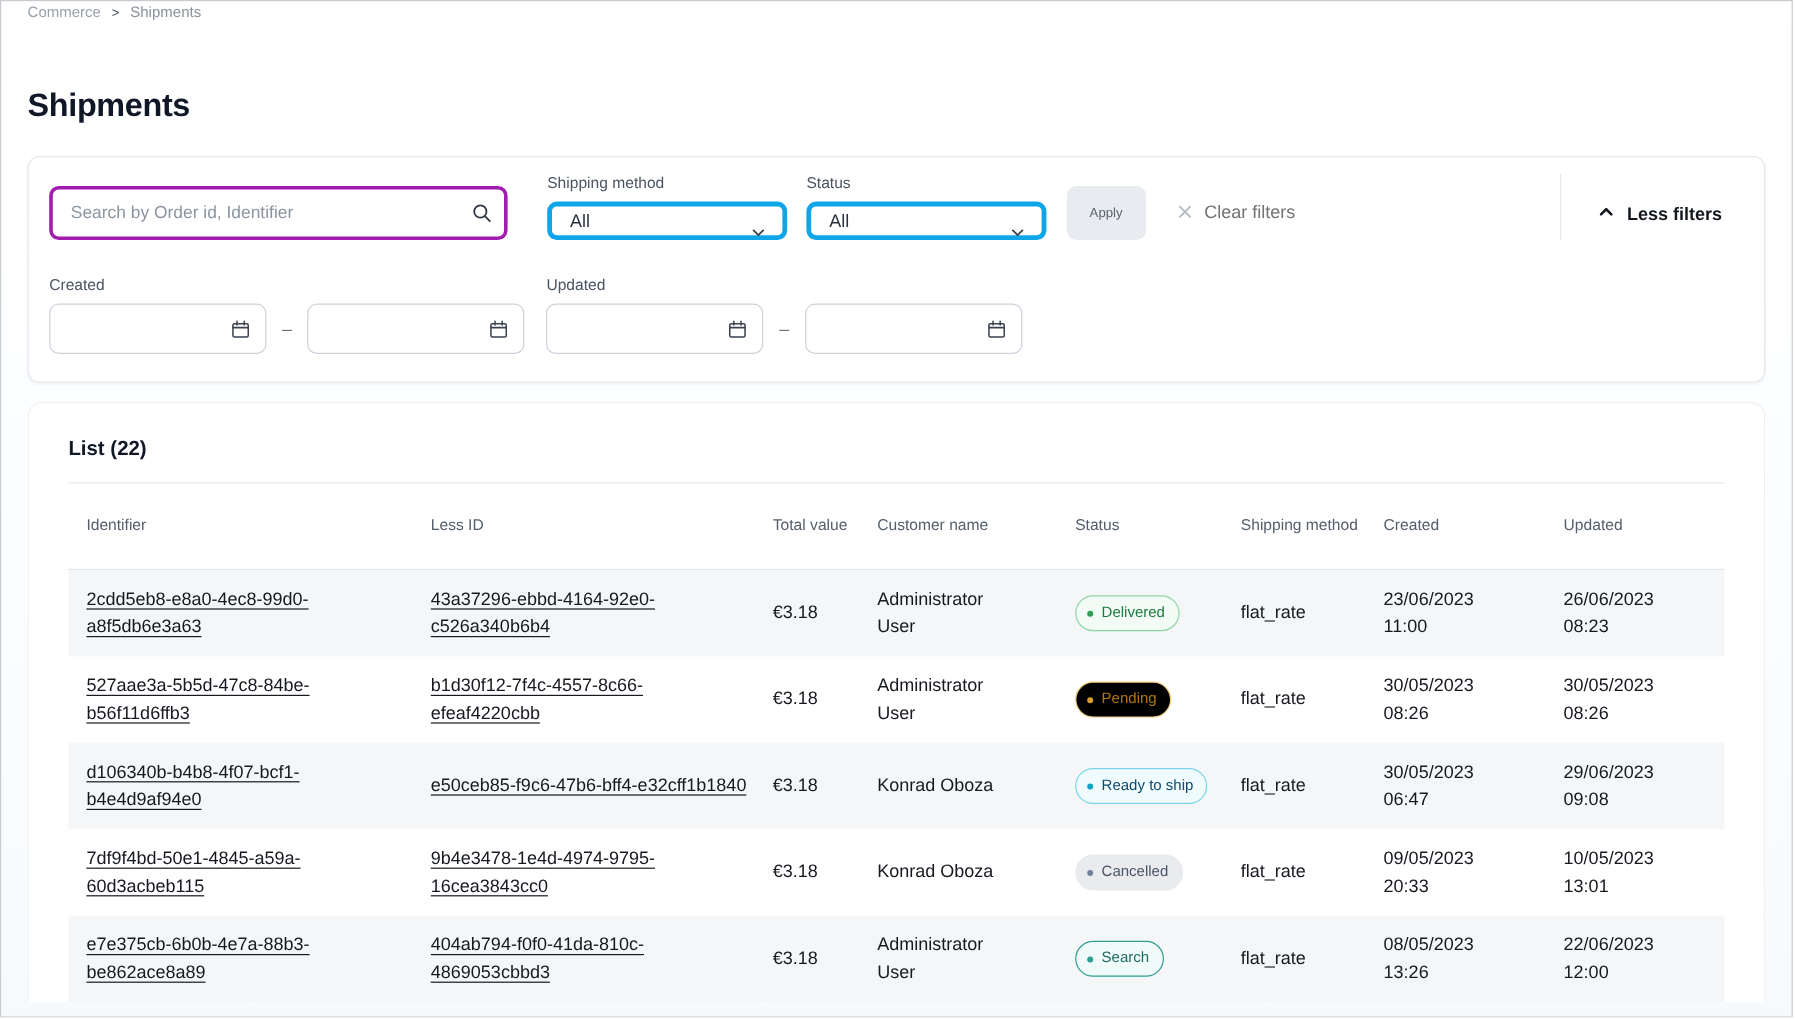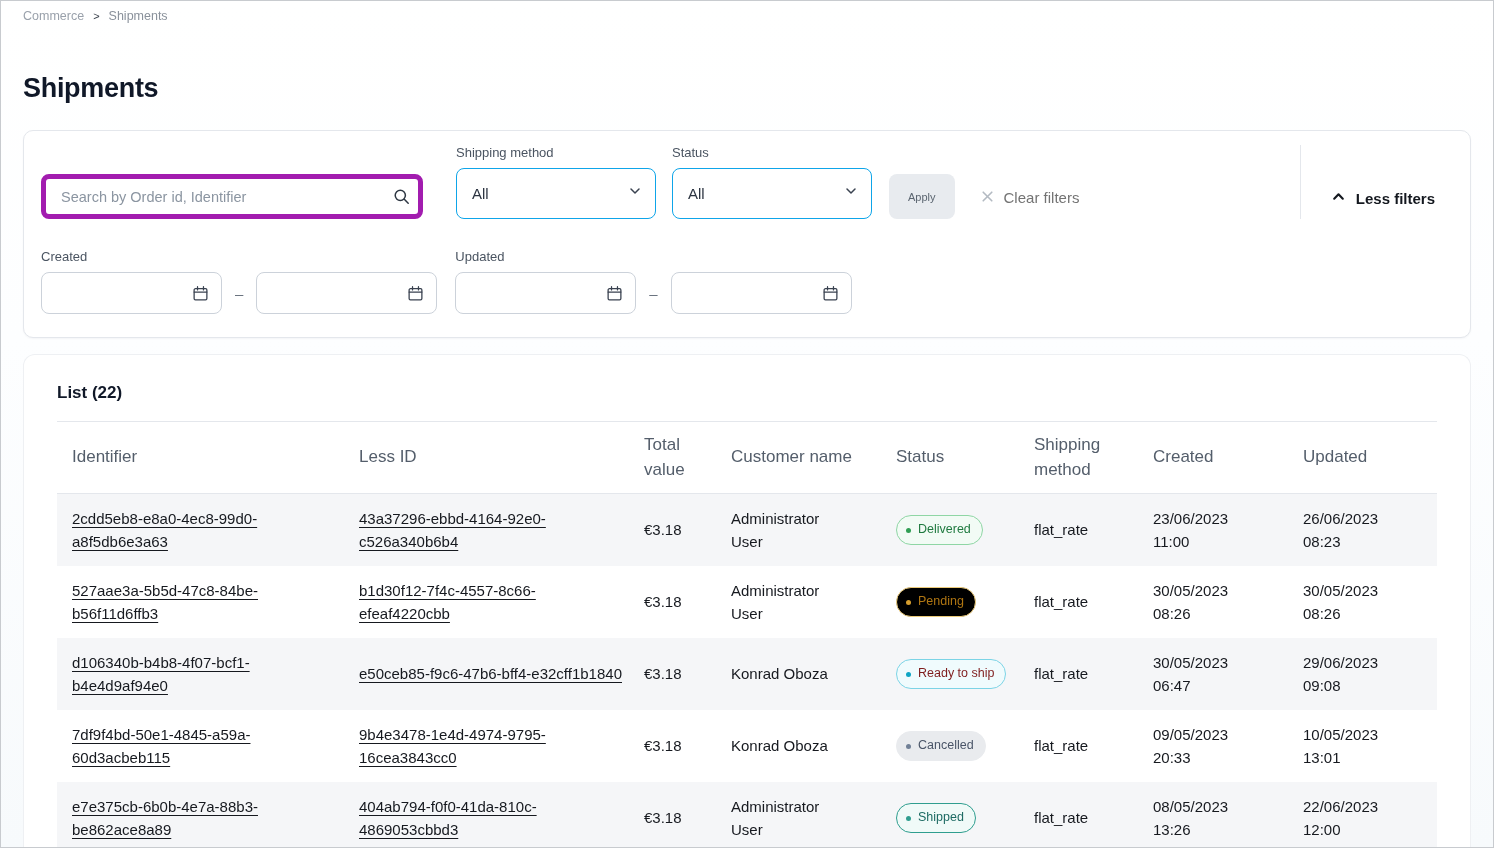--- a/index.html
+++ b/index.html
@@ -10,53 +10,53 @@
     position: relative;
     width: 1494px;
     height: 848px;
     border: 1px solid #c8cbcf;
     background: linear-gradient(180deg, #ffffff 0%, #fdfeff 40%, #f7fafc 100%);
     color: #16191f;
     overflow: hidden;
   }
 
   
-  .topbar { height: 30px; display: flex; align-items: center; padding: 0 22px; gap: 9px; font-size: 12.5px; }
+  .topbar { height: 30px; display: flex; align-items: flex-end; padding: 14px 22px; gap: 9px; font-size: 12.5px; }
   .crumb { color: #9aa1ab; cursor: pointer; }
   .crumb-sep { color: #3c434d; font-size: 11px; }
   .crumb.current { color: #8a919b; }
 
   
   .page-title { margin: 42px 0 0 22px; font-size: 27px; font-weight: 700; letter-spacing: -0.3px; color: #101828; }
 
   
   .filter-card {
     margin: 26px 22px 0;
     background: #ffffff;
     border: 1px solid #e4e7ec;
     border-radius: 10px;
     padding: 14px 35px 23px 17px;
     box-shadow: 0 1px 2px rgba(16,24,40,0.04);
   }
   .frow1 { display: flex; align-items: flex-end; }
   .search-wrap { position: relative; width: 382px; }
   .search-wrap input {
-    width: 100%; height: 45px; border: 5px solid #a21caf; border-radius: 8px;
+    width: 100%; height: 45px; border: 3px solid #a21caf; border-radius: 8px;
     padding: 0 40px 0 15px; font-size: 14.5px; color: #16191f; outline: none;
     background: #fff; font-family: inherit;
   }
   .search-wrap input::placeholder { color: #8b95a1; }
   .icon-abs { position: absolute; }
   .search-icon { right: 13px; top: 14px; }
 
   .field { display: flex; flex-direction: column; gap: 8px; margin-left: 33px; }
   .field + .field { margin-left: 16px; }
   .field label { font-size: 13px; color: #4a5461; }
   .select {
-    position: relative; width: 200px; height: 51px; border: 1px solid #0ea5e9; border-radius: 8px;
+    position: relative; width: 200px; height: 32px; border: 4px solid #0ea5e9; border-radius: 8px;
     background: #fff; display: flex; align-items: center; padding: 0 36px 0 15px;
     font-size: 15px; color: #2b3340; cursor: pointer;
   }
   .select .chev { position: absolute; right: 13px; top: 15px; }
 
   .apply-btn {
     margin-left: 17px; height: 45px; padding: 0 19px; border: none; border-radius: 8px;
     background: #e8ebef; color: #5b6570; font-size: 11px; cursor: pointer; font-family: inherit;
   }
   .clear-btn { margin-left: 25px; margin-bottom: 12px; display: flex; align-items: flex-start; gap: 9px; color: #737373; font-size: 15px; cursor: pointer; }
@@ -88,21 +88,21 @@
 
   .thead, .trow {
     display: grid;
     grid-template-columns: 302px 285px 87px 165px 138px 119px 150px 128px;
     align-items: center;
   }
   .thead {
     min-height: 73px;
     border-top: 1px solid #e4e7ec;
     border-bottom: 1px solid #e4e7ec;
-    color: #545e6b; font-size: 17px;
+    color: #545e6b; font-size: 13px;
   }
   .th { padding-right: 20px; line-height: 1.45; }
   .th:first-child { padding-left: 15px; }
 
   .trow { min-height: 72px; font-size: 15px; }
   .trow.alt { background: #f5f6f8; }
   .td { padding: 12px 20px 12px 0; line-height: 1.55; }
   .td:first-child { padding-left: 15px; }
   .td-customer { padding-right: 45px; }
   .td-created { padding-right: 40px; }
@@ -301,21 +301,21 @@
   <div class="trow alt">
     <div class="td td-identifier">
       <a class="id-link">d106340b-b4b8-4f07-bcf1-b4e4d9af94e0</a>
     </div>
     <div class="td td-order">
       <a class="id-link">e50ceb85-f9c6-47b6-bff4-e32cff1b1840</a>
     </div>
     <div class="td td-total">€3.18</div>
     <div class="td td-customer">Konrad Oboza</div>
     <div class="td td-status">
-      <span class="badge" style="color: #7f1d1d; background: rgb(240, 251, 253); border-color: rgb(124, 212, 230);">
+      <span class="badge" style="color: #0c4a6e; background: rgb(240, 251, 253); border-color: rgb(124, 212, 230);">
         <span class="dot" style="background: rgb(14, 165, 196);"></span>
         <span>Ready to ship</span>
       </span>
     </div>
     <div class="td td-shipping">flat_rate</div>
     <div class="td td-created">30/05/2023 06:47</div>
     <div class="td td-updated">29/06/2023 09:08</div>
   </div>
 
   <div class="trow">
@@ -343,21 +343,21 @@
       <a class="id-link">e7e375cb-6b0b-4e7a-88b3-be862ace8a89</a>
     </div>
     <div class="td td-order">
       <a class="id-link">404ab794-f0f0-41da-810c-4869053cbbd3</a>
     </div>
     <div class="td td-total">€3.18</div>
     <div class="td td-customer">Administrator User</div>
     <div class="td td-status">
       <span class="badge" style="color: rgb(29, 107, 99); background: rgb(240, 250, 248); border-color: rgb(47, 158, 143);">
         <span class="dot" style="background: rgb(47, 158, 143);"></span>
-        <span>Shipped</span>
+        <span>Search</span>
       </span>
     </div>
     <div class="td td-shipping">flat_rate</div>
     <div class="td td-created">08/05/2023 13:26</div>
     <div class="td td-updated">22/06/2023 12:00</div>
   </div>
 </div>
     </div>
   </section>
 

